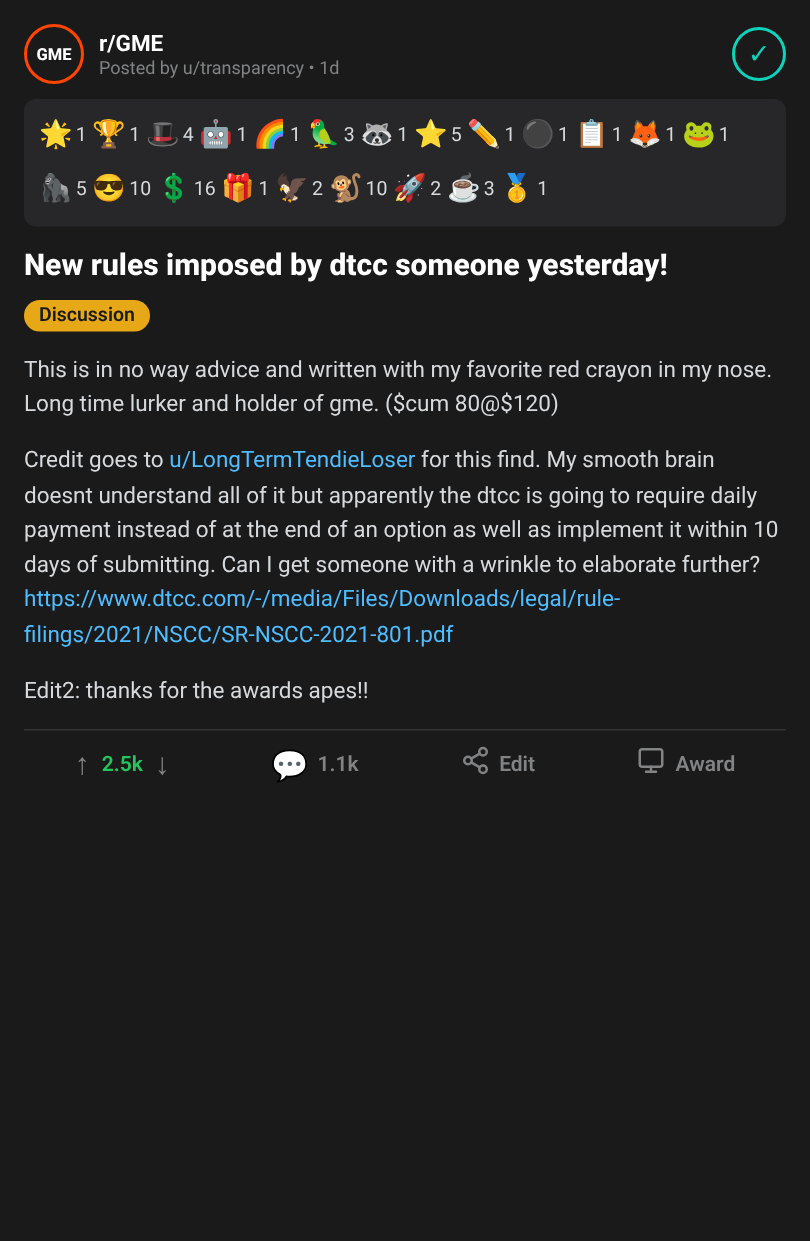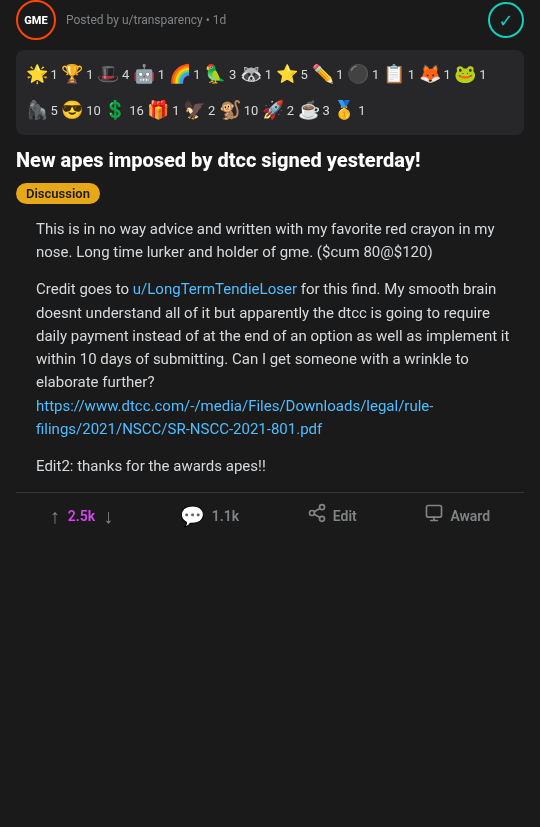--- a/index.html
+++ b/index.html
@@ -7,21 +7,21 @@
       background: #1a1a1b;
       color: #d7dadc;
       font-family: -apple-system, BlinkMacSystemFont, 'Segoe UI', Roboto, sans-serif;
       width: 540px;
       min-height: 827px;
       overflow-x: hidden;
     }
 
     .post-container {
       background: #1a1a1b;
-      padding: 0 16px;
+      padding: 16px 16px;
     }
 
     
     .post-header {
       display: flex;
       align-items: center;
       justify-content: space-between;
       margin-bottom: 10px;
     }
     .subreddit-info {
@@ -113,21 +113,20 @@
       border-radius: 12px;
       margin-bottom: 14px;
       text-align: right;
     }
 
     
     .post-body {
       font-size: 15px;
       line-height: 1.55;
       color: #d7dadc;
-      margin-left: 20px;
     }
     .post-body p {
       margin-bottom: 14px;
     }
     .post-body a {
       color: #4fbdff;
       text-decoration: none;
     }
 
     
@@ -152,35 +151,36 @@
       font-size: 20px;
     }
     .vote-section {
       display: flex;
       align-items: center;
       gap: 8px;
     }
     .vote-count {
       font-size: 14px;
       font-weight: 600;
-      color: #d946ef;
+      color: #22c55e;
     }
   </style>
 </head>
 <body>
 
 <div class="post-container">
 
   
   <div class="post-header">
     <div class="subreddit-info">
       <div class="subreddit-avatar">
         <span>GME</span>
       </div>
       <div class="subreddit-text">
+        <div class="subreddit-name">r/GME</div>
         <div class="post-meta">
           <span>Posted by u/transparency</span>
           <span> • </span>
           <span>1d</span>
         </div>
       </div>
     </div>
     <div class="check-circle">
       <span>✓</span>
     </div>
@@ -277,21 +277,21 @@
           <span class="award-count">3</span>
         </span>
       <span class="award-item">
           <span class="award-emoji">🥇</span>
           <span class="award-count">1</span>
         </span>
     </div>
   </div>
 
   
-  <div class="post-title">New apes imposed by dtcc signed yesterday!</div>
+  <div class="post-title">New rules imposed by dtcc someone yesterday!</div>
 
   
   <span class="flair">Discussion</span>
 
   
   <div class="post-body">
     <p>This is in no way advice and written with my favorite red crayon in my nose. Long time lurker and holder of gme. ($cum 80@$120)</p>
     <p>
       <span>Credit goes to </span><a href="#">u/LongTermTendieLoser</a><span> for this find. My smooth brain doesnt understand all of it but apparently the dtcc is going to require daily payment instead of at the end of an option as well as implement it within 10 days of submitting. Can I get someone with a wrinkle to elaborate further? </span><a href="#">https://www.dtcc.com/-/media/Files/Downloads/legal/rule-filings/2021/NSCC/SR-NSCC-2021-801.pdf</a>
     </p>

